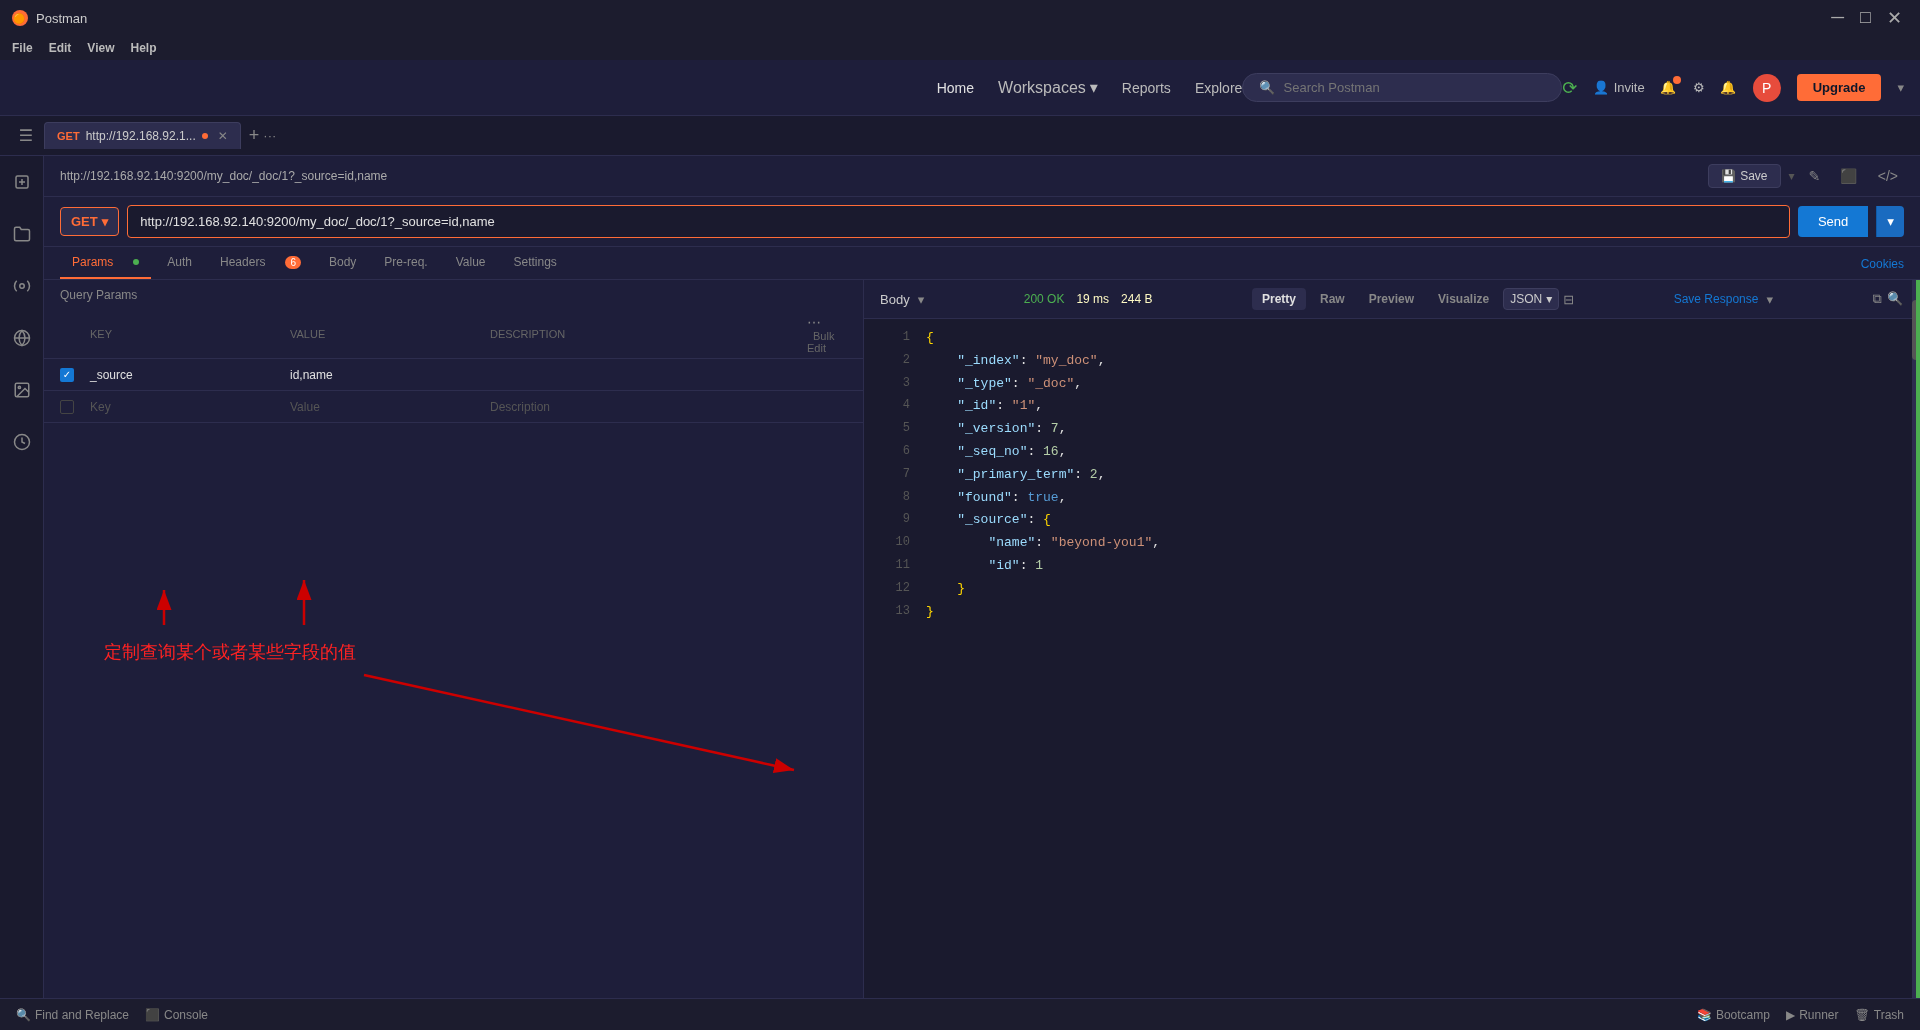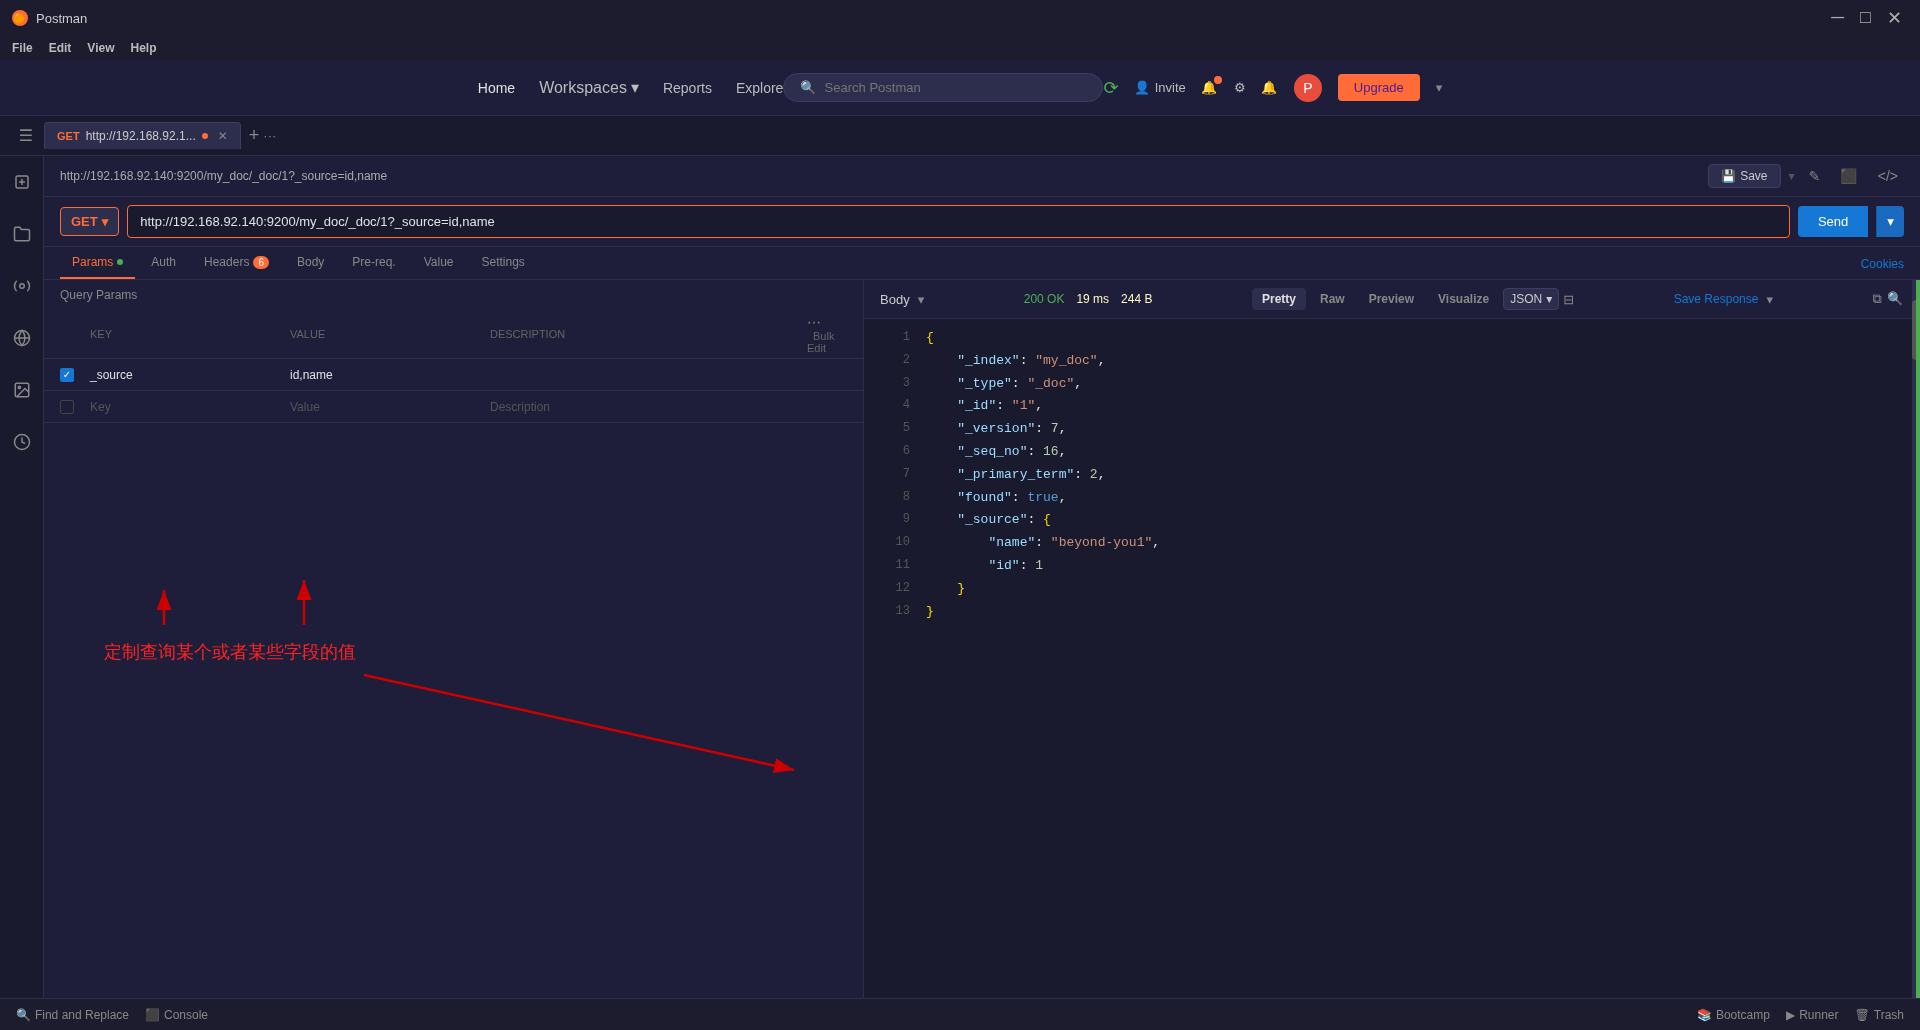--- a/index.html
+++ b/index.html
@@ -23,21 +23,21 @@
     .menu-bar { display: flex; align-items: center; gap: 16px; padding: 0 12px; height: 24px; background: #1c1c2e; font-weight: bold; }
     .menu-bar span { color: #bbb; font-size: 12px; cursor: pointer; }
 
     
     .nav-bar {
       background: #1e1e3a;
       height: 56px;
       display: flex;
       align-items: center;
       padding: 0 16px;
-      justify-content: center;
+      justify-content: flex-end;
       border-bottom: 1px solid #2d2d4e;
     }
     .nav-left { display: flex; align-items: center; gap: 24px; }
     .nav-home { color: #e0e0e0; font-size: 14px; font-weight: 500; cursor: pointer; }
     .nav-workspaces { display: flex; align-items: center; gap: 4px; color: #bbb; cursor: pointer; font-size: 16px; }
     .nav-reports { color: #bbb; font-size: 14px; cursor: pointer; }
     .nav-explore { color: #bbb; font-size: 14px; cursor: pointer; }
     .nav-search {
       background: #2d2d4e;
       border: 1px solid #3d3d5e;
@@ -45,21 +45,21 @@
       padding: 6px 16px;
       display: flex;
       align-items: center;
       gap: 8px;
       width: 320px;
       cursor: text;
     }
     .nav-search input { background: none; border: none; color: #bbb; font-size: 13px; outline: none; width: 100%; }
     .nav-right { display: flex; align-items: center; gap: 16px; }
     .nav-btn { color: #bbb; cursor: pointer; font-size: 13px; display: flex; align-items: center; gap: 4px; }
-    .upgrade-btn { background: #ff6c37; color: #4c1d95; border: none; border-radius: 4px; padding: 6px 16px; cursor: pointer; font-size: 13px; font-weight: 400; }
+    .upgrade-btn { background: #ff6c37; color: #0f172a; border: none; border-radius: 4px; padding: 6px 16px; cursor: pointer; font-size: 13px; font-weight: 700; }
 
     
     .tabs-bar {
       background: #1a1a2e;
       height: 40px;
       display: flex;
       align-items: center;
       padding: 0 8px;
       border-bottom: 1px solid #2d2d4e;
     }
@@ -166,21 +166,21 @@
       gap: 4px;
     }
     .param-tab {
       padding: 8px 12px;
       font-size: 12px;
       color: #888;
       cursor: pointer;
       border-bottom: 2px solid transparent;
       display: flex;
       align-items: center;
-      gap: 4px;
+      gap: 20px;
     }
     .param-tab.active {
       color: #ff6c37;
       border-bottom: 2px solid #ff6c37;
     }
     .param-tab .badge { background: #ff6c37; color: #fff; border-radius: 8px; padding: 1px 5px; font-size: 10px; }
     .param-tab .green-dot { width: 6px; height: 6px; background: #4CAF50; border-radius: 50%; }
 
     
     .split-pane { display: flex; flex: 1; overflow: hidden; }

